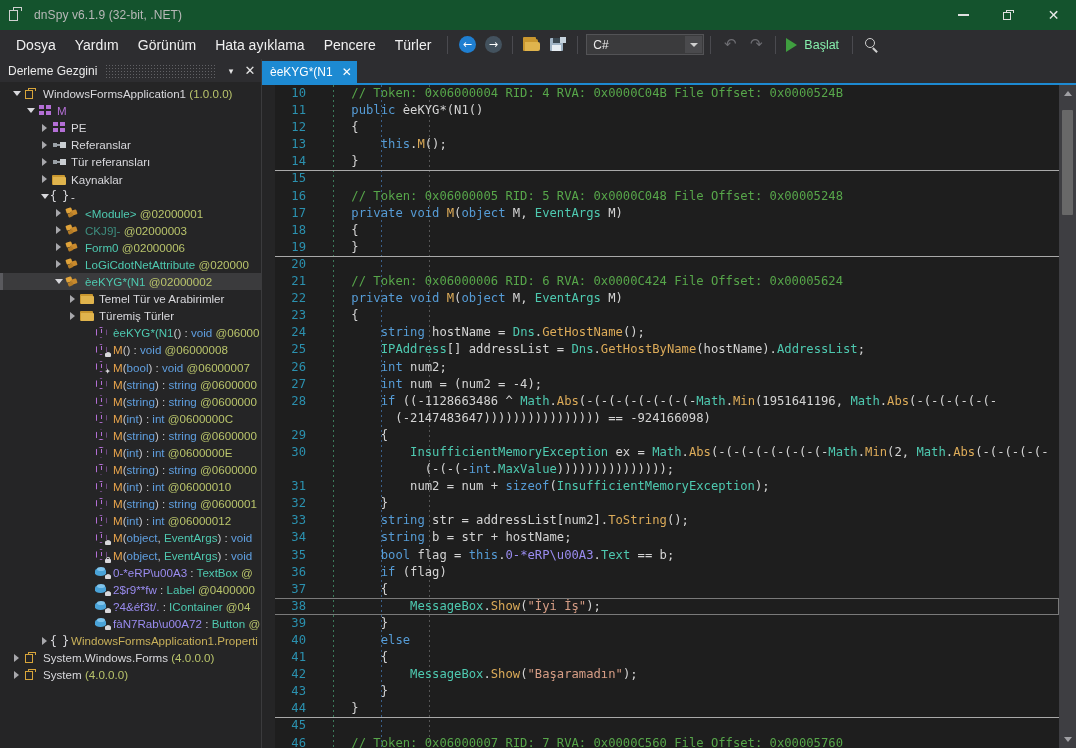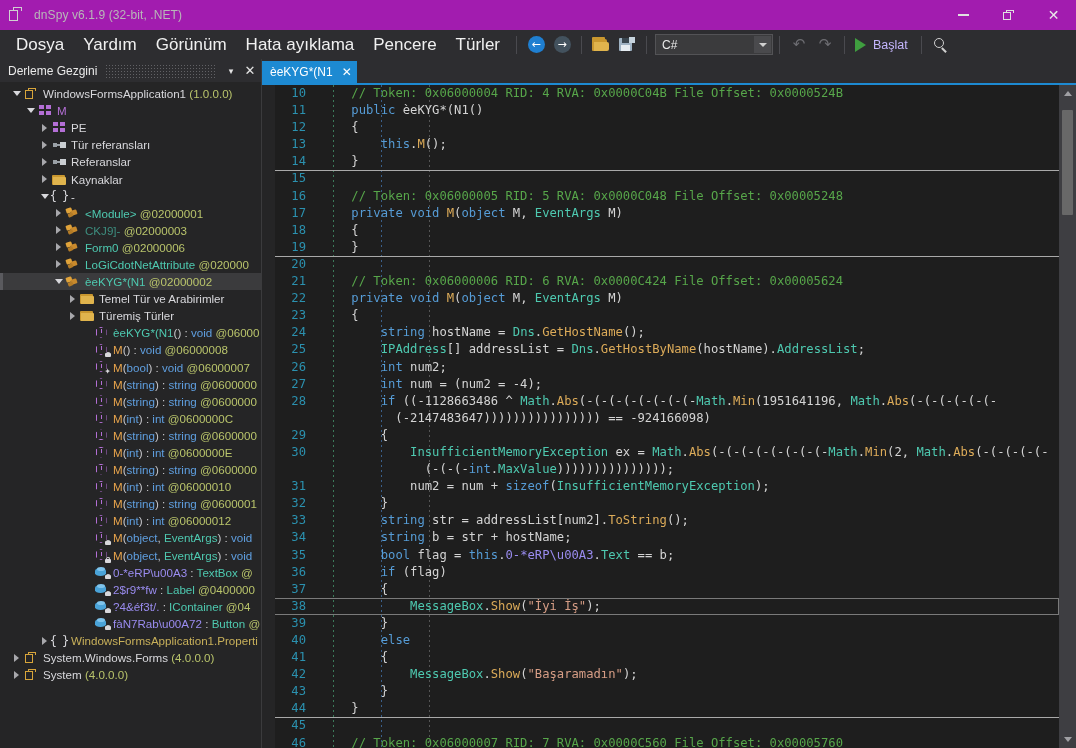--- a/index.html
+++ b/index.html
@@ -9,21 +9,21 @@
     font-family: "Liberation Sans", sans-serif;
     overflow: hidden;
     color: #f1f1f1;
     -webkit-font-smoothing: antialiased;
   }
   #app { position: relative; width: 1076px; height: 748px; background: #2d2d30; }
 
   
   .titlebar {
     height: 30px; display: flex; align-items: center;
-    background: #a21caf; position: relative;
+    background: #14532d; position: relative;
   }
   .title-ico {
     width: 16px; height: 16px; margin-left: 9px; margin-right: 9px;
     position: relative; flex: 0 0 auto;
   }
   .title-ico .b1 {
     position: absolute; left: 0; top: 3px; width: 9px; height: 11px;
     border: 1.5px solid #d0d0d0;
   }
   .title-ico .b2 {
@@ -47,21 +47,21 @@
     border: 1.3px solid #e0e0e0; border-bottom: none;
   }
   .wc .xg { font-size: 14px; line-height: 1; font-family: "DejaVu Sans", sans-serif; }
 
   
   .menubar {
     height: 29px; display: flex; align-items: center; background: #2d2d30;
     padding-left: 7px;
   }
   .menu-item {
-    font-size: 17px; color: #f0f0f0; padding: 4px 9px; margin-right: 1px;
+    font-size: 14px; color: #f0f0f0; padding: 4px 9px; margin-right: 1px;
     white-space: nowrap;
   }
   .tb-sep { width: 1px; height: 18px; background: #4a4a4f; margin: 0 6px; }
   .tb-btn {
     width: 26px; height: 24px; display: flex; align-items: center; justify-content: center;
   }
   .combo {
     width: 118px; height: 21px; background: #3b3b3d; border: 1px solid #535356;
     display: flex; align-items: center; position: relative; margin-left: 2px;
   }
@@ -72,21 +72,21 @@
   }
   .combo .arrowbox .cv {
     width: 0; height: 0; border-left: 4px solid transparent; border-right: 4px solid transparent;
     border-top: 4px solid #d0d0d0;
   }
   .startbtn { display: flex; align-items: center; padding: 2px 7px 2px 4px; }
   .play-tri {
     width: 0; height: 0; border-top: 7px solid transparent; border-bottom: 7px solid transparent;
     border-left: 11px solid #3f9e3f; margin-right: 7px;
   }
-  .startbtn .lbl { font-size: 12.5px; color: #c4b5fd; }
+  .startbtn .lbl { font-size: 12.5px; color: #86efac; }
   .nav-circ {
     width: 17px; height: 17px; border-radius: 50%; position: relative;
     display: flex; align-items: center; justify-content: center;
     font-size: 11px; color: #fff; font-family: "DejaVu Sans", sans-serif;
   }
   .nav-circ.back { background: #1f7fd1; }
   .nav-circ.fwd { background: #43525e; }
   .folder-ico { width: 18px; height: 15px; position: relative; }
   .folder-ico .bk {
     position: absolute; left: 0; top: 2px; width: 15px; height: 12px;
@@ -446,35 +446,35 @@
             <span class="twist">
               <span class="arrow-r"></span>
             </span>
             <span class="ticon">
               <span class="ic-ref">
                 <i></i>
                 <i></i>
                 <i></i>
               </span>
             </span>
+            <span class="tlabel"><span class="t-plain">Referanslar</span></span>
+          </div>
+          <div class="trow">
+            <span class="tw" style="width: 38px;"></span>
+            <span class="twist">
+              <span class="arrow-r"></span>
+            </span>
+            <span class="ticon">
+              <span class="ic-ref">
+                <i></i>
+                <i></i>
+                <i></i>
+              </span>
+            </span>
             <span class="tlabel"><span class="t-plain">Tür referansları</span></span>
-          </div>
-          <div class="trow">
-            <span class="tw" style="width: 38px;"></span>
-            <span class="twist">
-              <span class="arrow-r"></span>
-            </span>
-            <span class="ticon">
-              <span class="ic-ref">
-                <i></i>
-                <i></i>
-                <i></i>
-              </span>
-            </span>
-            <span class="tlabel"><span class="t-plain">Referanslar</span></span>
           </div>
           <div class="trow">
             <span class="tw" style="width: 38px;"></span>
             <span class="twist">
               <span class="arrow-r"></span>
             </span>
             <span class="ticon">
               <span class="ic-fold">
                 <span class="bk"></span>
                 <span class="fr"></span>

